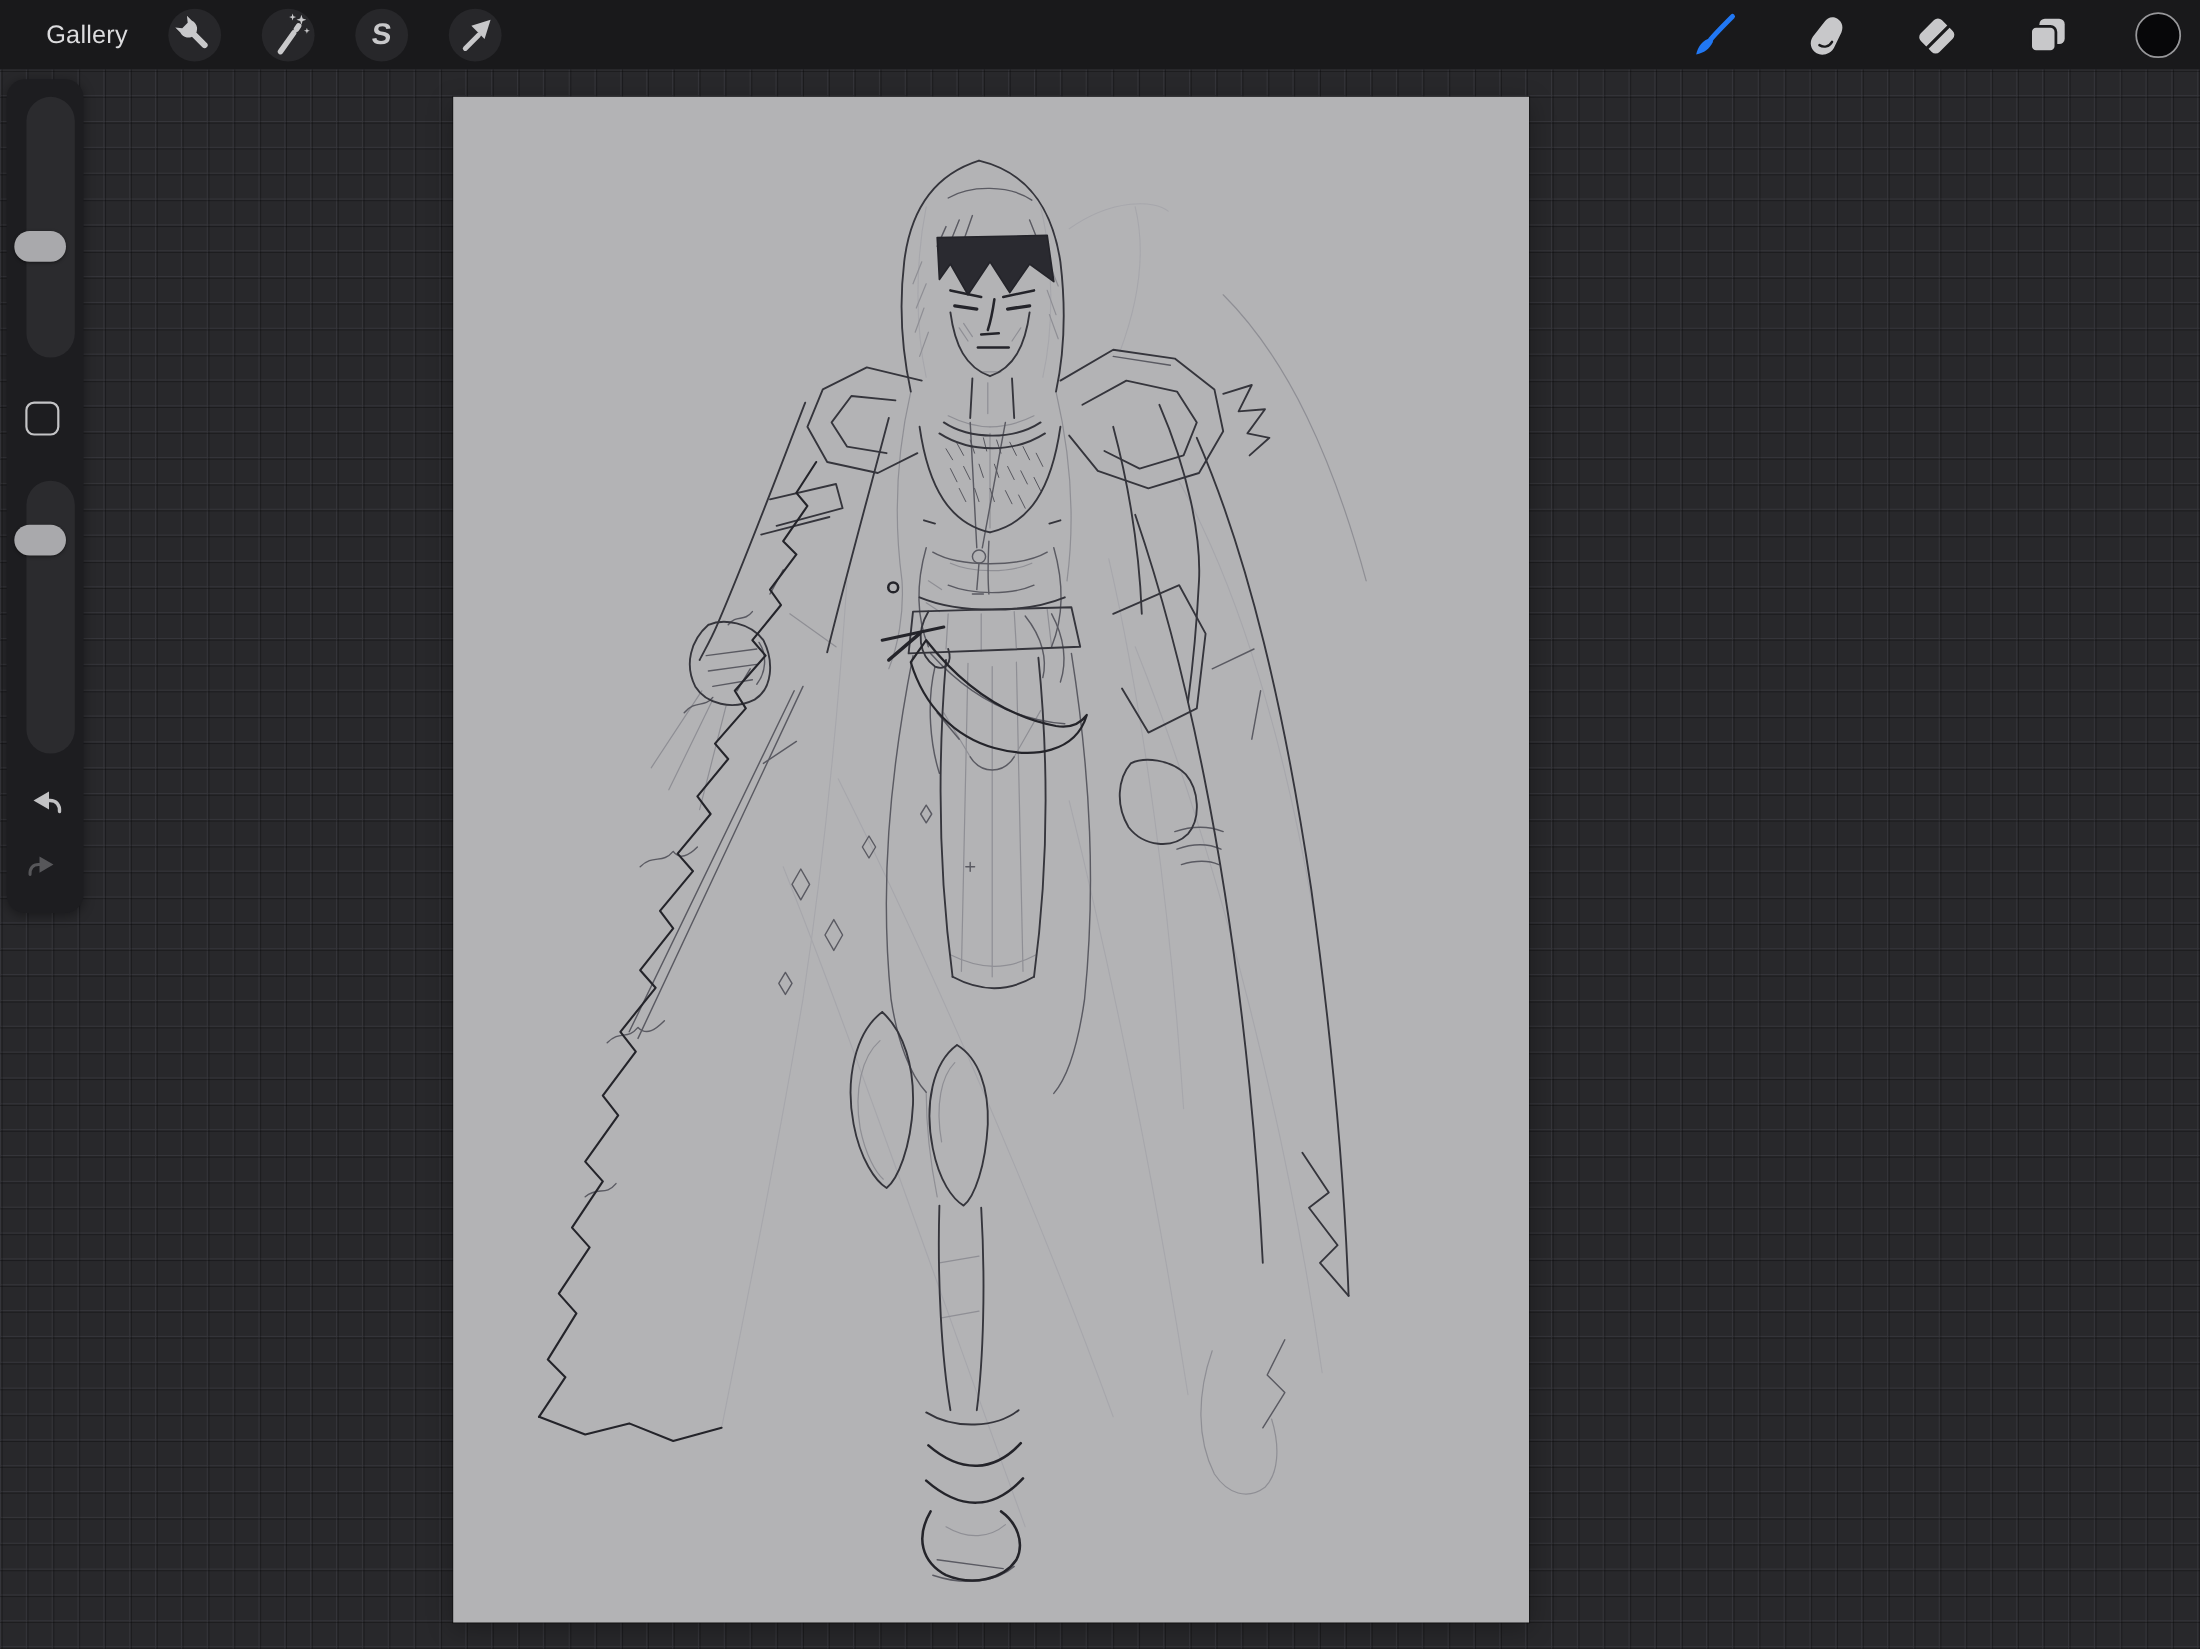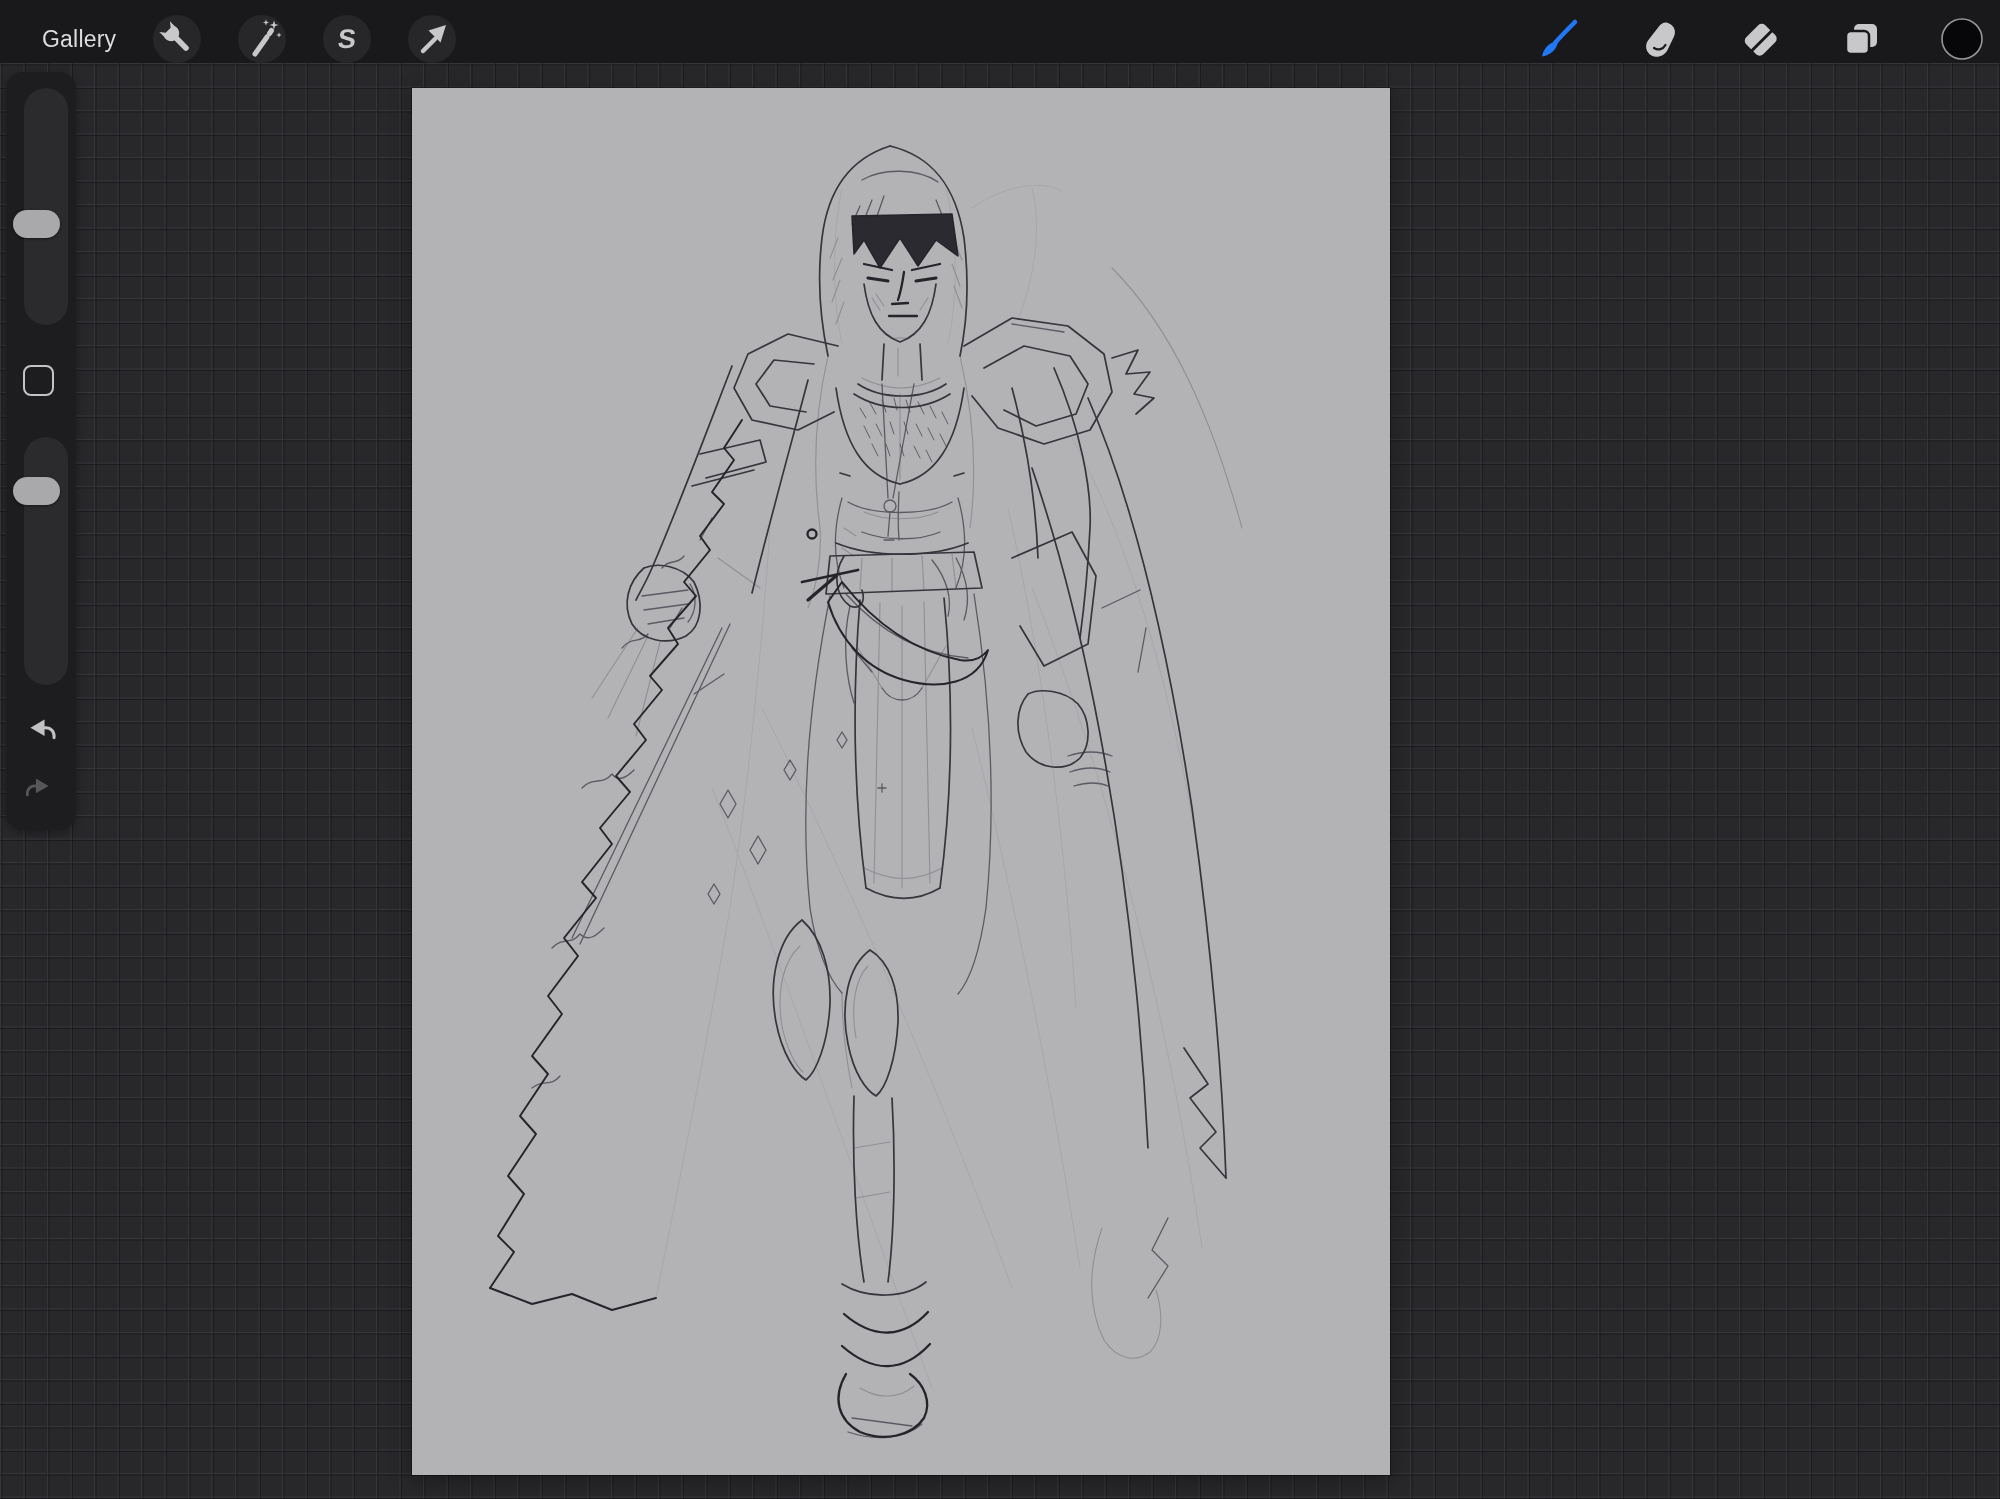--- a/index.html
+++ b/index.html
@@ -1,21 +1,21 @@
 <!DOCTYPE html>
 <html style="--accent: #2178f4; --topbar-bg: #19191b; --grid-bg: #28282b; --canvas-bg: #b3b3b5;"><head>
 <meta charset="utf-8">
 <style>
   html,body{margin:0;padding:0;background:#000;}
   .app{position:relative;width:2000px;height:1499px;overflow:hidden;
        font-family:"Liberation Sans",sans-serif;background:#28282b;}
 
   
   .topbar{position:absolute;left:0;top:0;width:2000px;height:63px;
-          background:var(--topbar-bg,#19191b);display:flex;align-items:flex-end;z-index:30;}
+          background:var(--topbar-bg,#19191b);display:flex;align-items:center;z-index:30;}
   .tb-left{display:flex;align-items:center;gap:37px;padding-left:42px;}
   .gallery{color:#dcdcde;font-size:23px;letter-spacing:.2px;cursor:default;}
   .toolbtn{width:48px;height:48px;border-radius:50%;background:#27272a;
            display:flex;align-items:center;justify-content:center;flex:0 0 auto;}
   .toolbtn svg{display:block;}
   .tb-right{margin-left:auto;display:flex;align-items:center;gap:53px;padding-right:14px;}
   .flatbtn{width:48px;height:48px;display:flex;align-items:center;justify-content:center;}
   .glyph{fill:#c8c8ca;}
   .stroke-glyph{stroke:#c8c8ca;fill:none;stroke-linecap:round;stroke-linejoin:round;}
   .accent{fill:var(--accent,#2178f4);}

